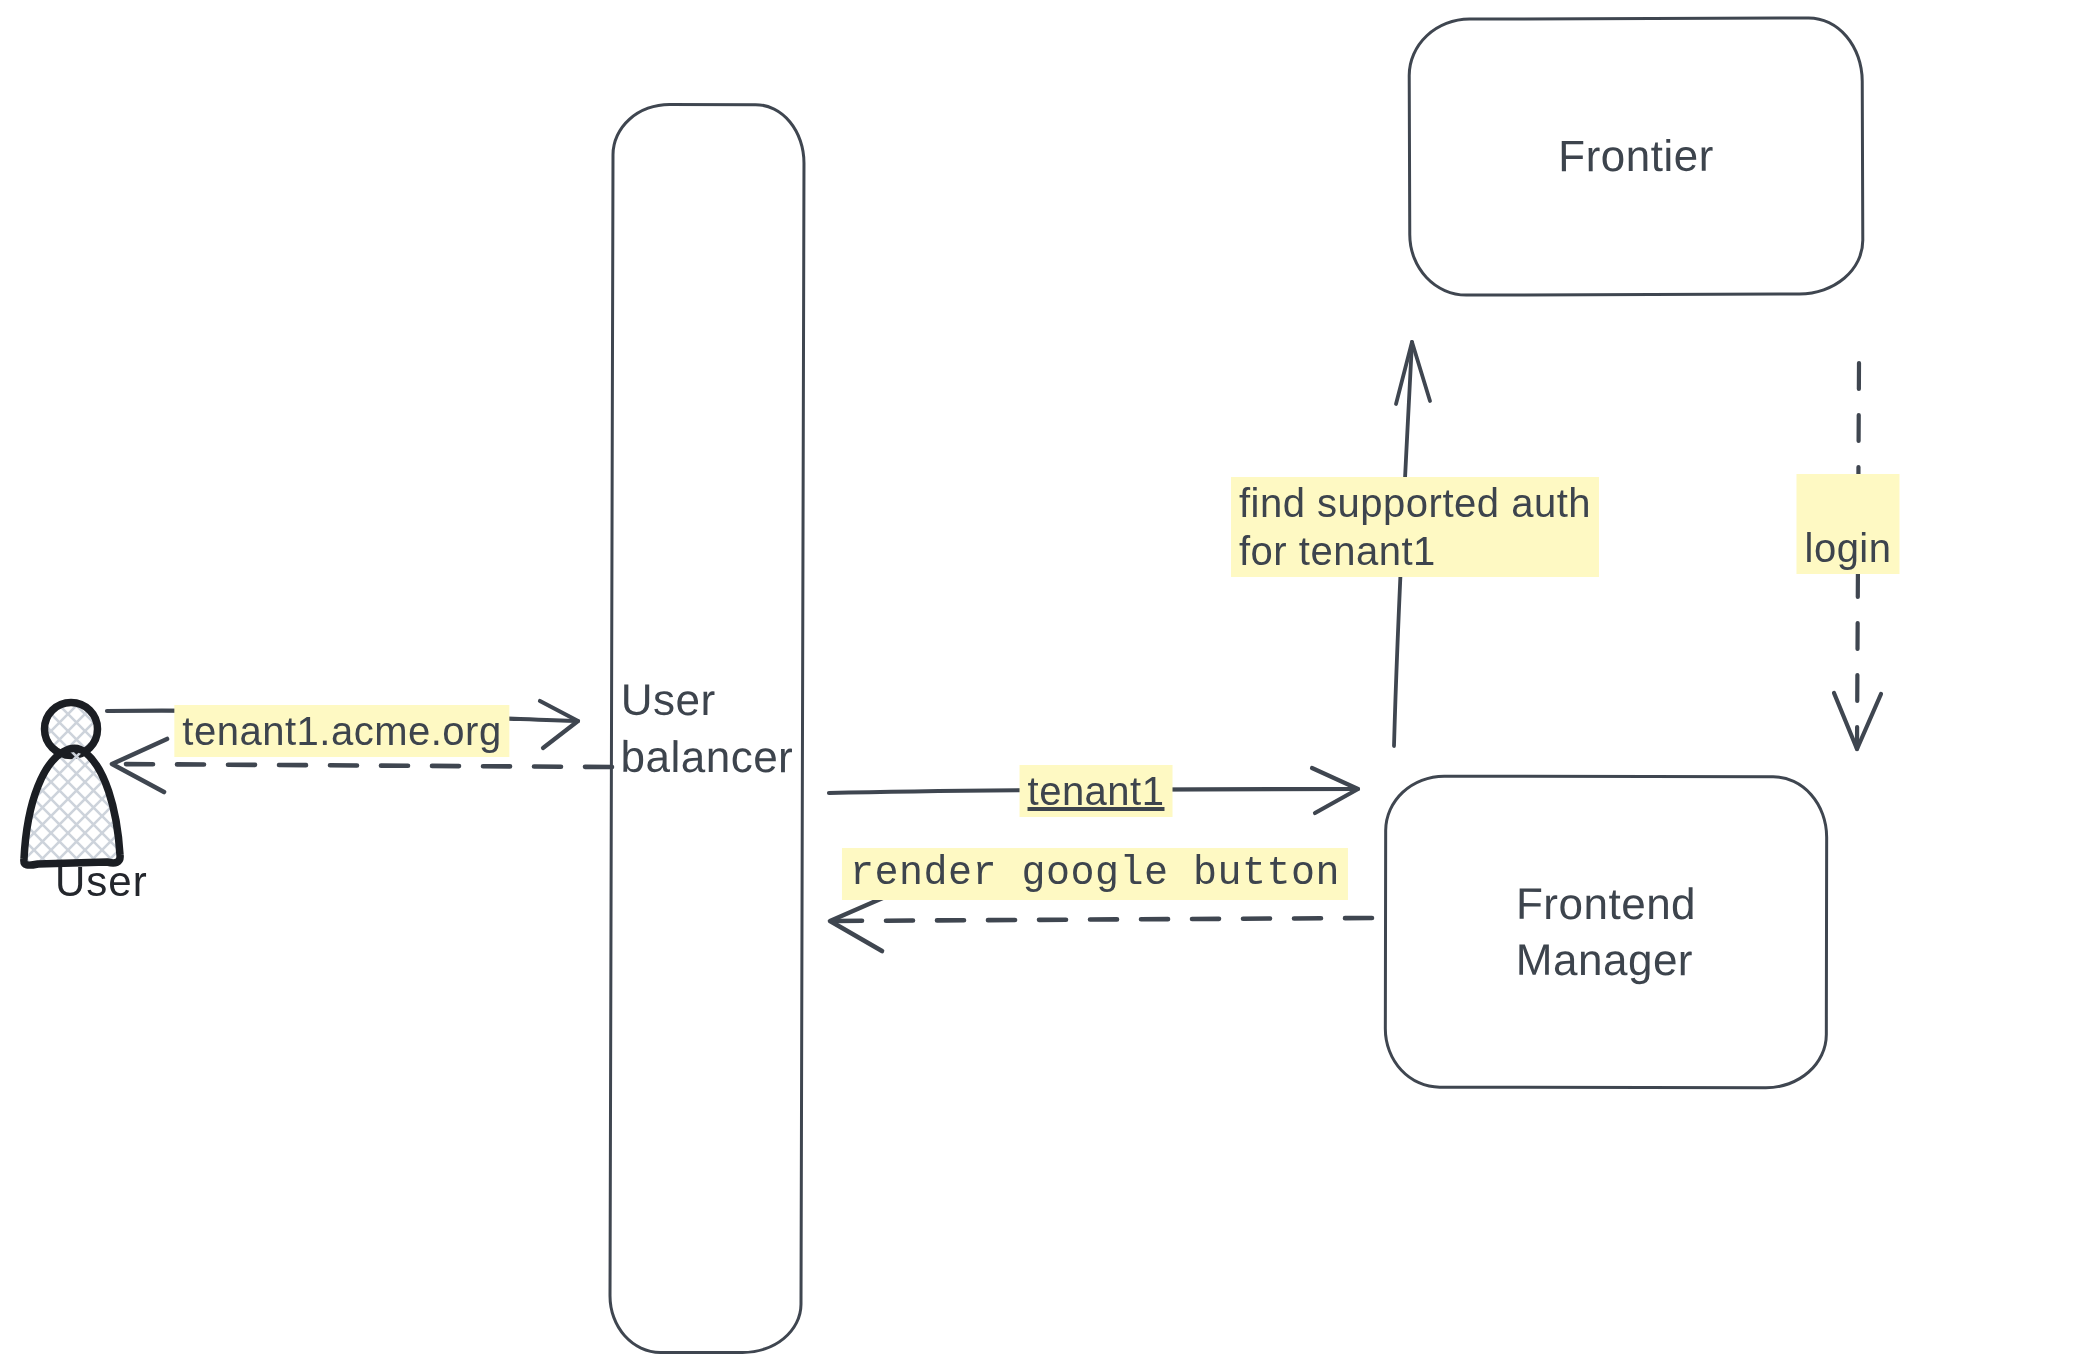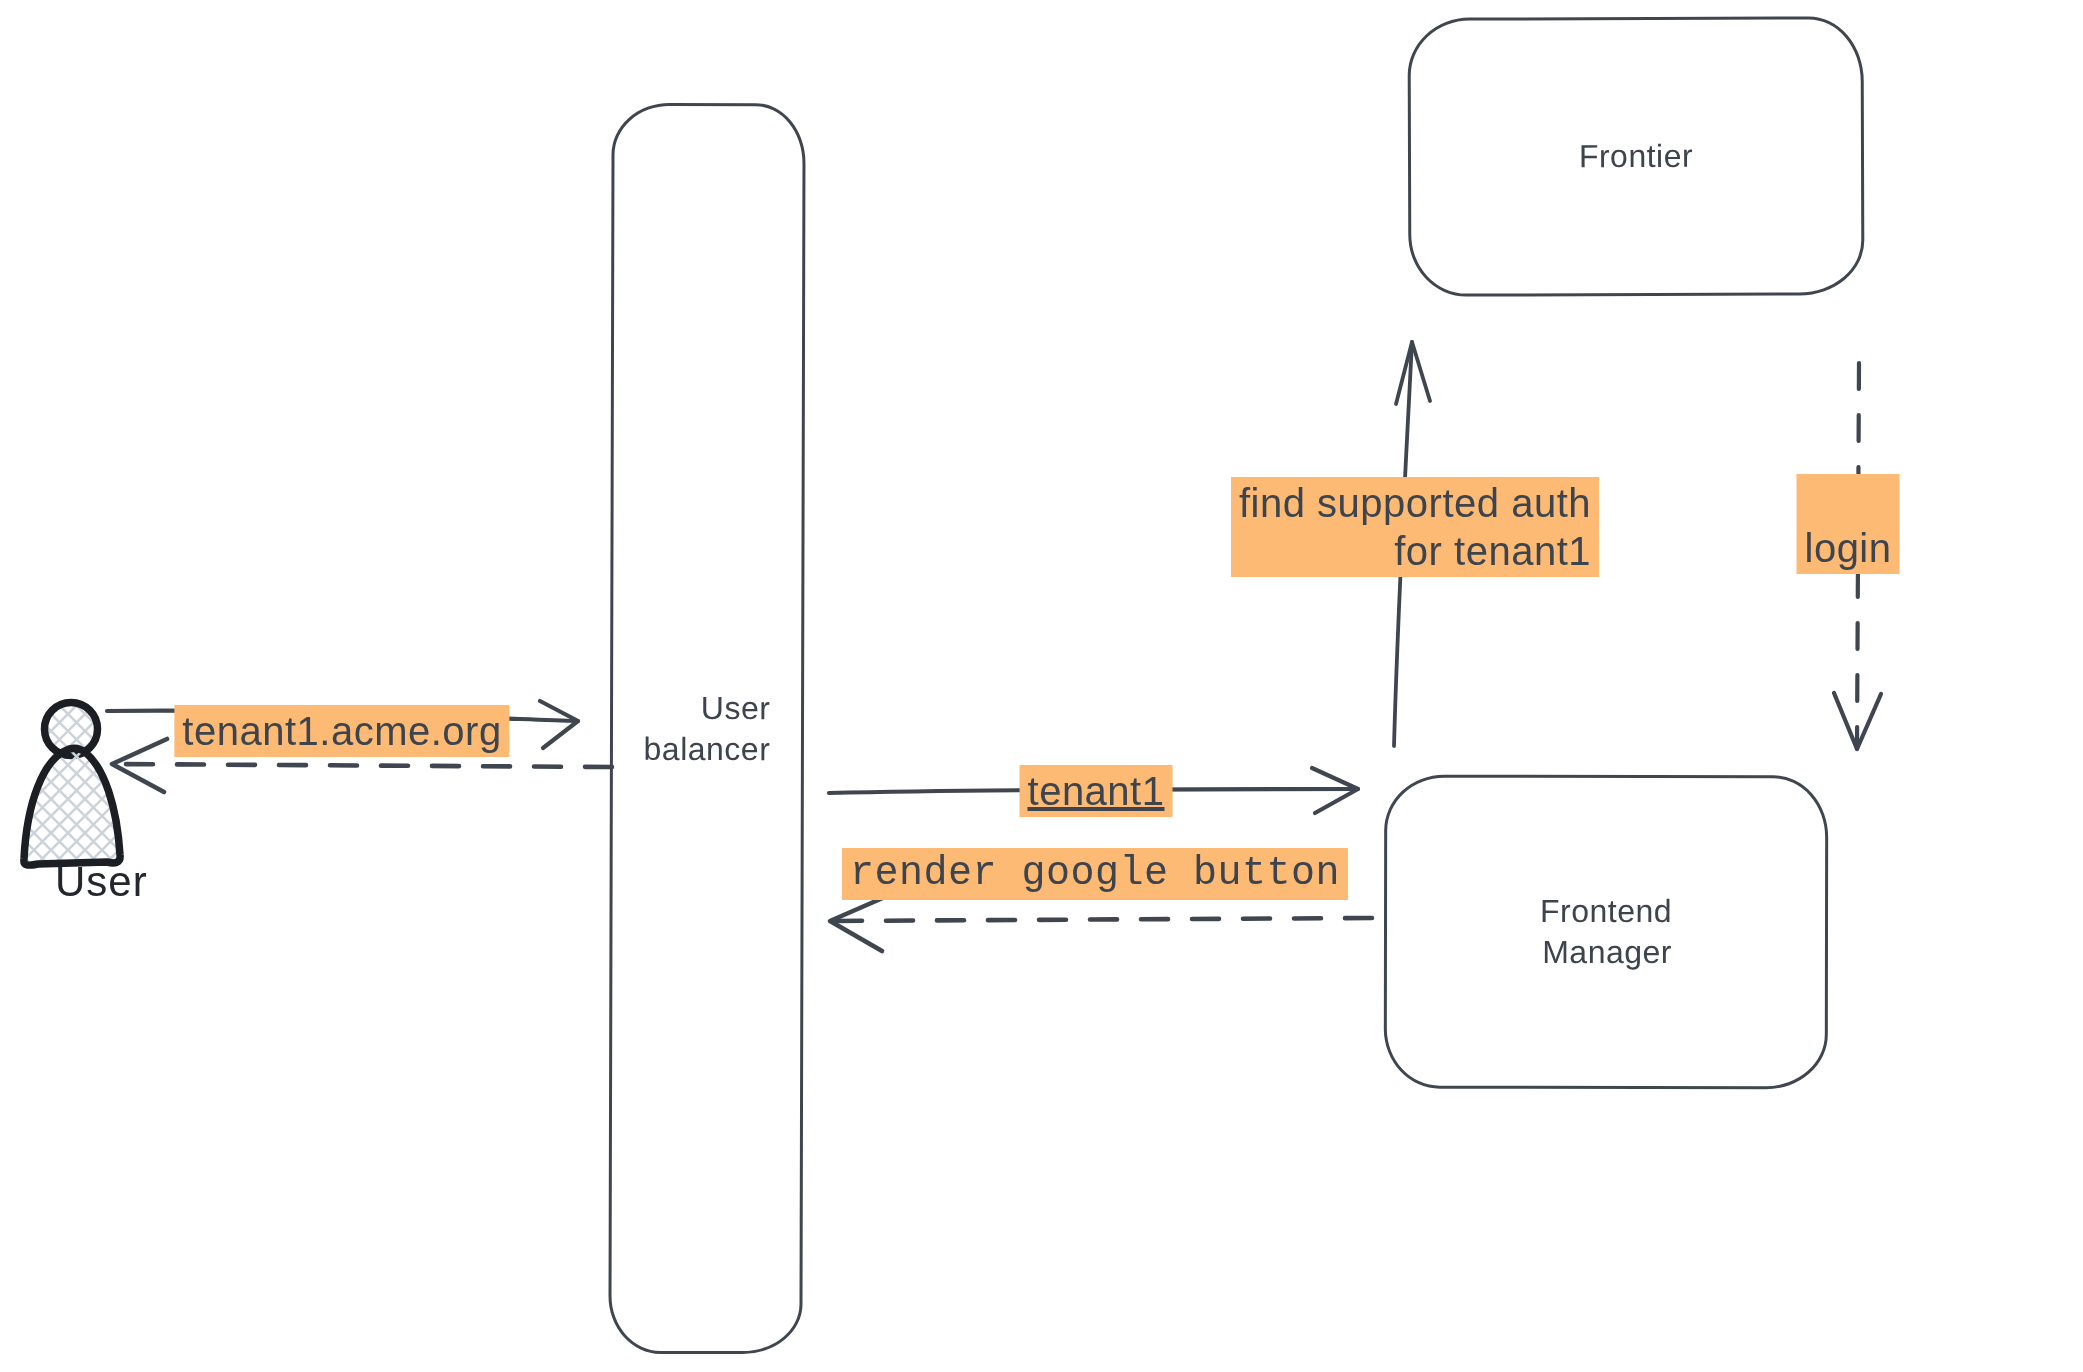--- a/index.html
+++ b/index.html
@@ -13,22 +13,22 @@
   .layer{position:absolute;left:0;top:0;width:2083px;height:1372px;}
   .node{
     position:absolute;
     border:3.5px solid #3f4650;
     background:transparent;
     display:flex;align-items:center;justify-content:center;
     box-sizing:border-box;
     color:#3d444d;
   }
   .node .lbl{
-    text-align:right;
-    font-size:32px;
+    text-align:left;
+    font-size:44px;
     line-height:1.28;
     letter-spacing:0.5px;
     color:#3d444d;
   }
   .node-load-balancer{
     left:610px;top:103px;width:194px;height:1251px;
     border-radius:58px 50px 60px 52px / 52px 60px 50px 58px;
     transform:rotate(0.15deg);
   }
   .node-frontier{
@@ -37,26 +37,26 @@
     transform:rotate(-0.2deg);
   }
   .node-frontend-manager{
     left:1384px;top:775px;width:444px;height:314px;
     border-radius:60px 55px 62px 56px / 56px 62px 55px 60px;
     transform:rotate(0.1deg);
   }
   .edge-label{
     position:absolute;
     transform:translate(-50%,-50%);
-    background:#fdba74;
+    background:#fef9c3;
     color:#3d444d;
     font-size:40px;
     line-height:1.2;
     letter-spacing:0.5px;
-    text-align:right;
+    text-align:left;
     padding:2px 8px;
     white-space:nowrap;
   }
   .figure-label{
     position:absolute;
     color:#23262c;
     font-size:42px;
     letter-spacing:1px;
     margin-left:28px;
   }

